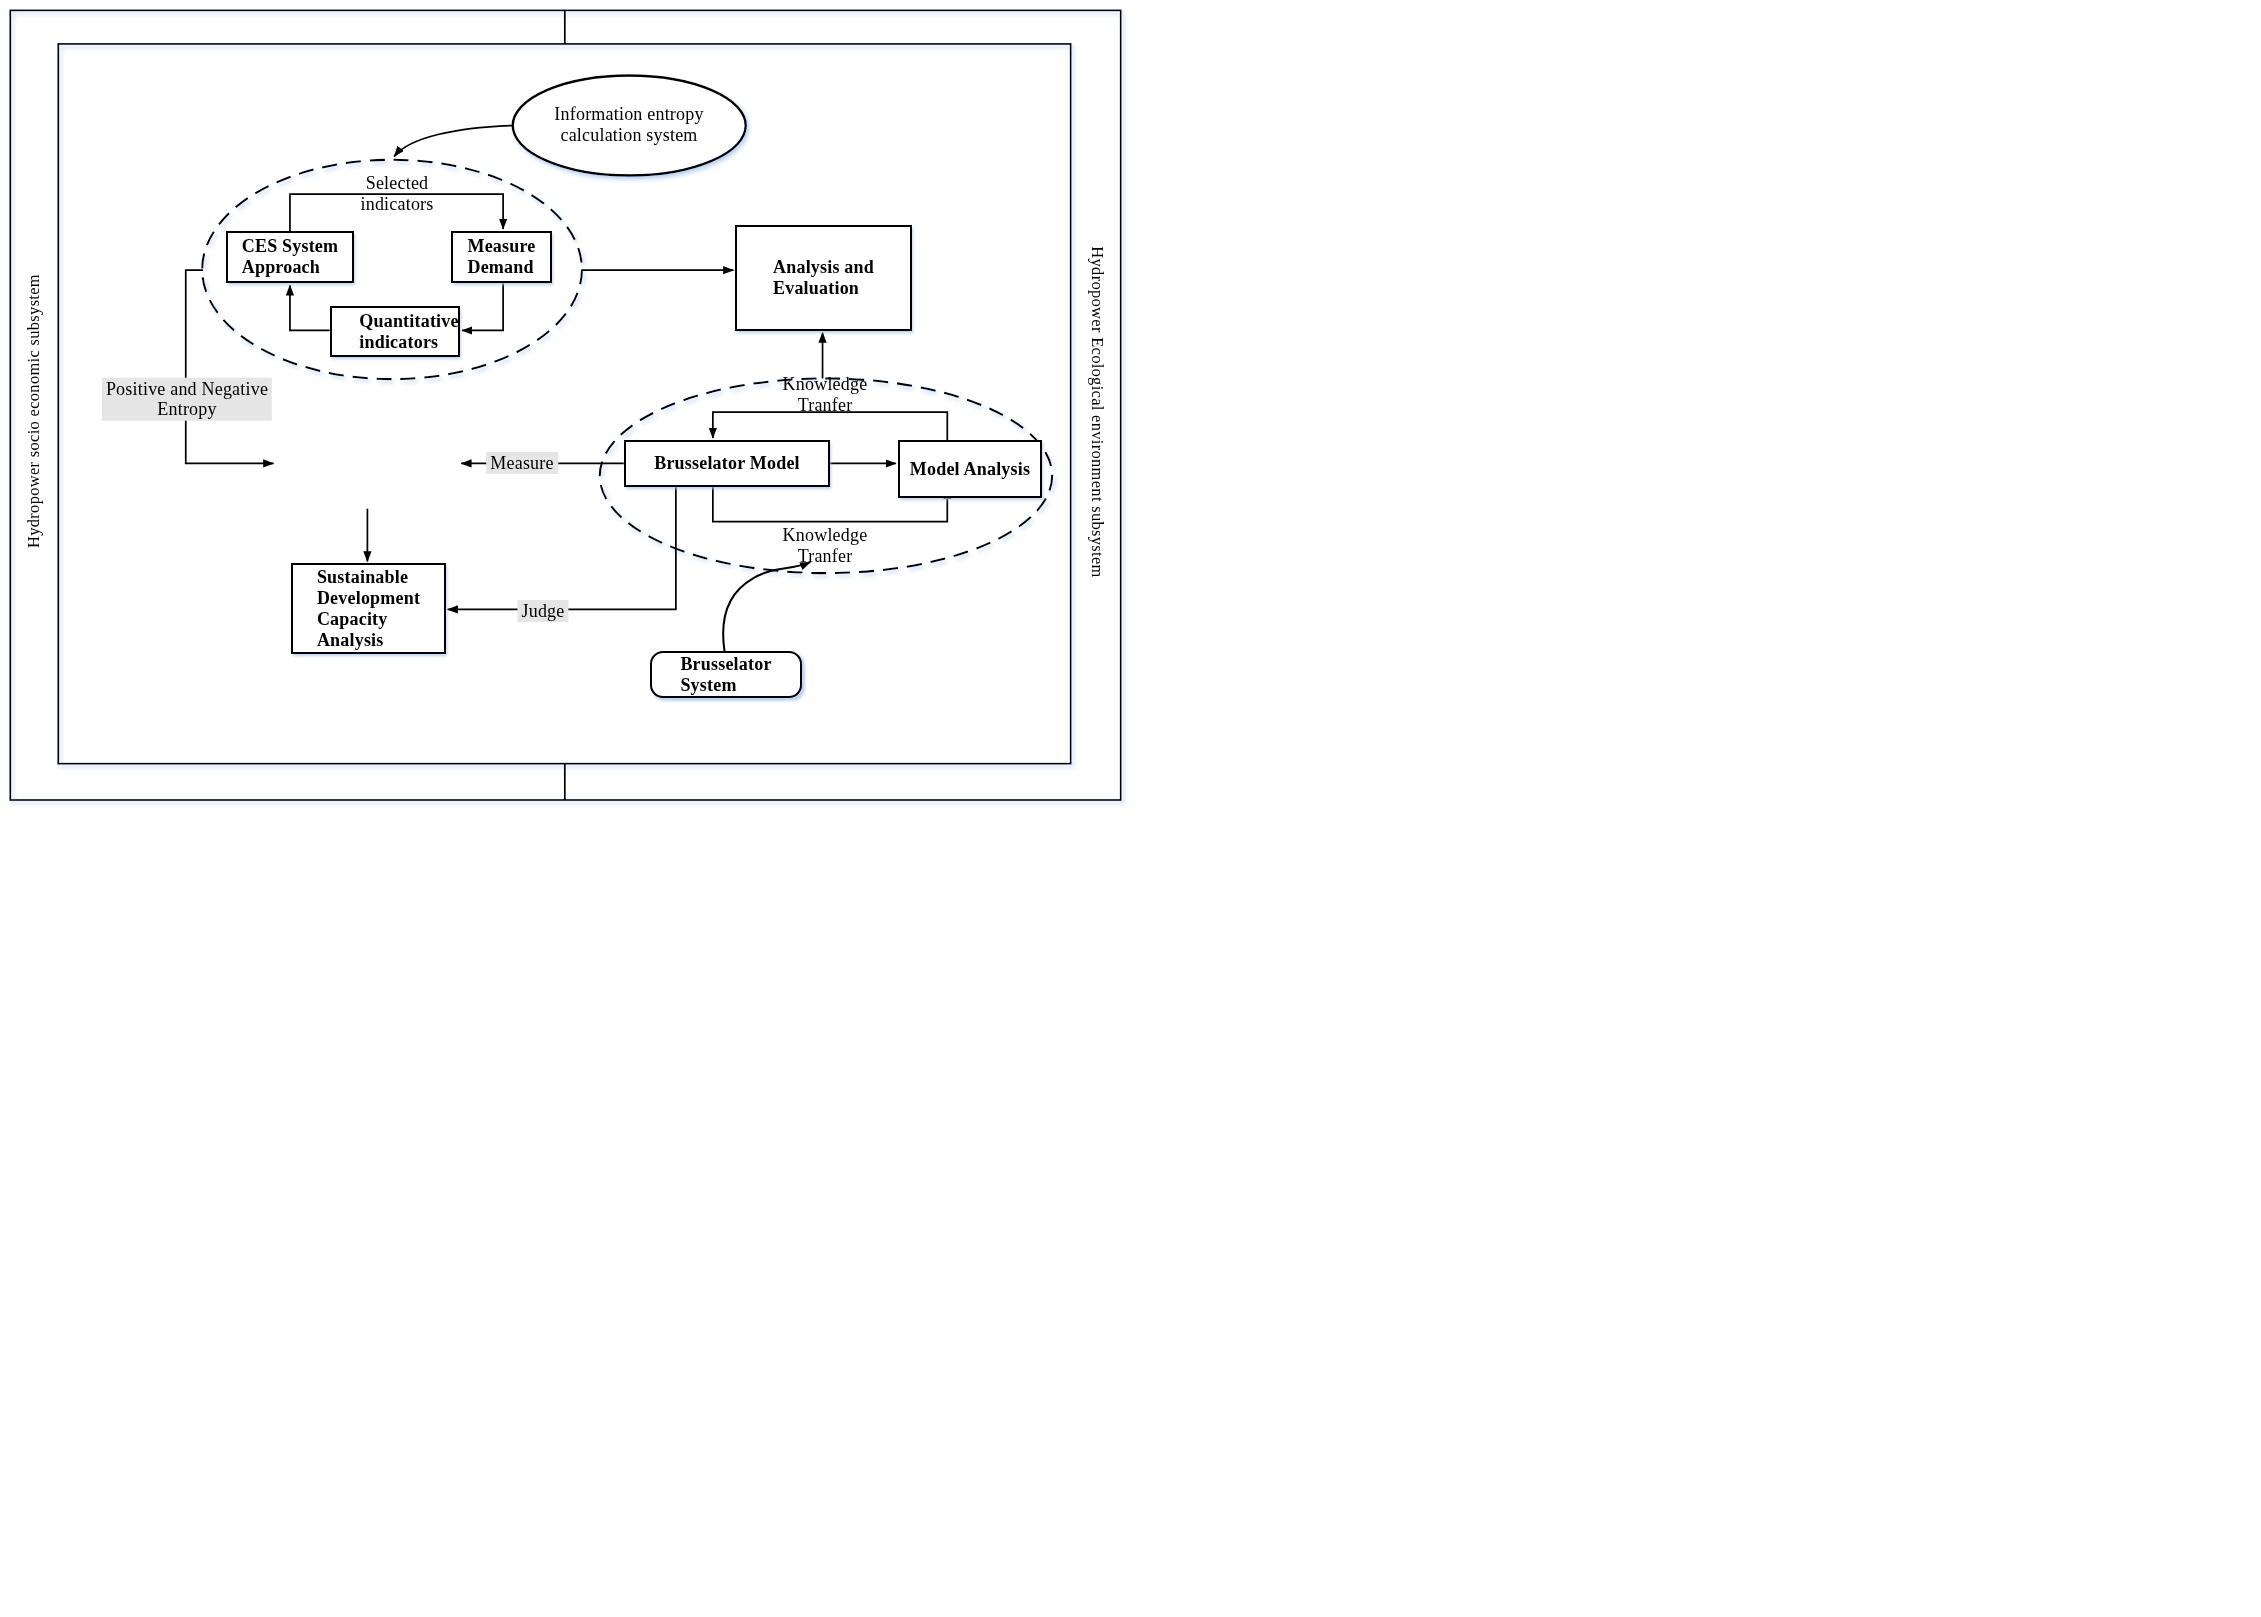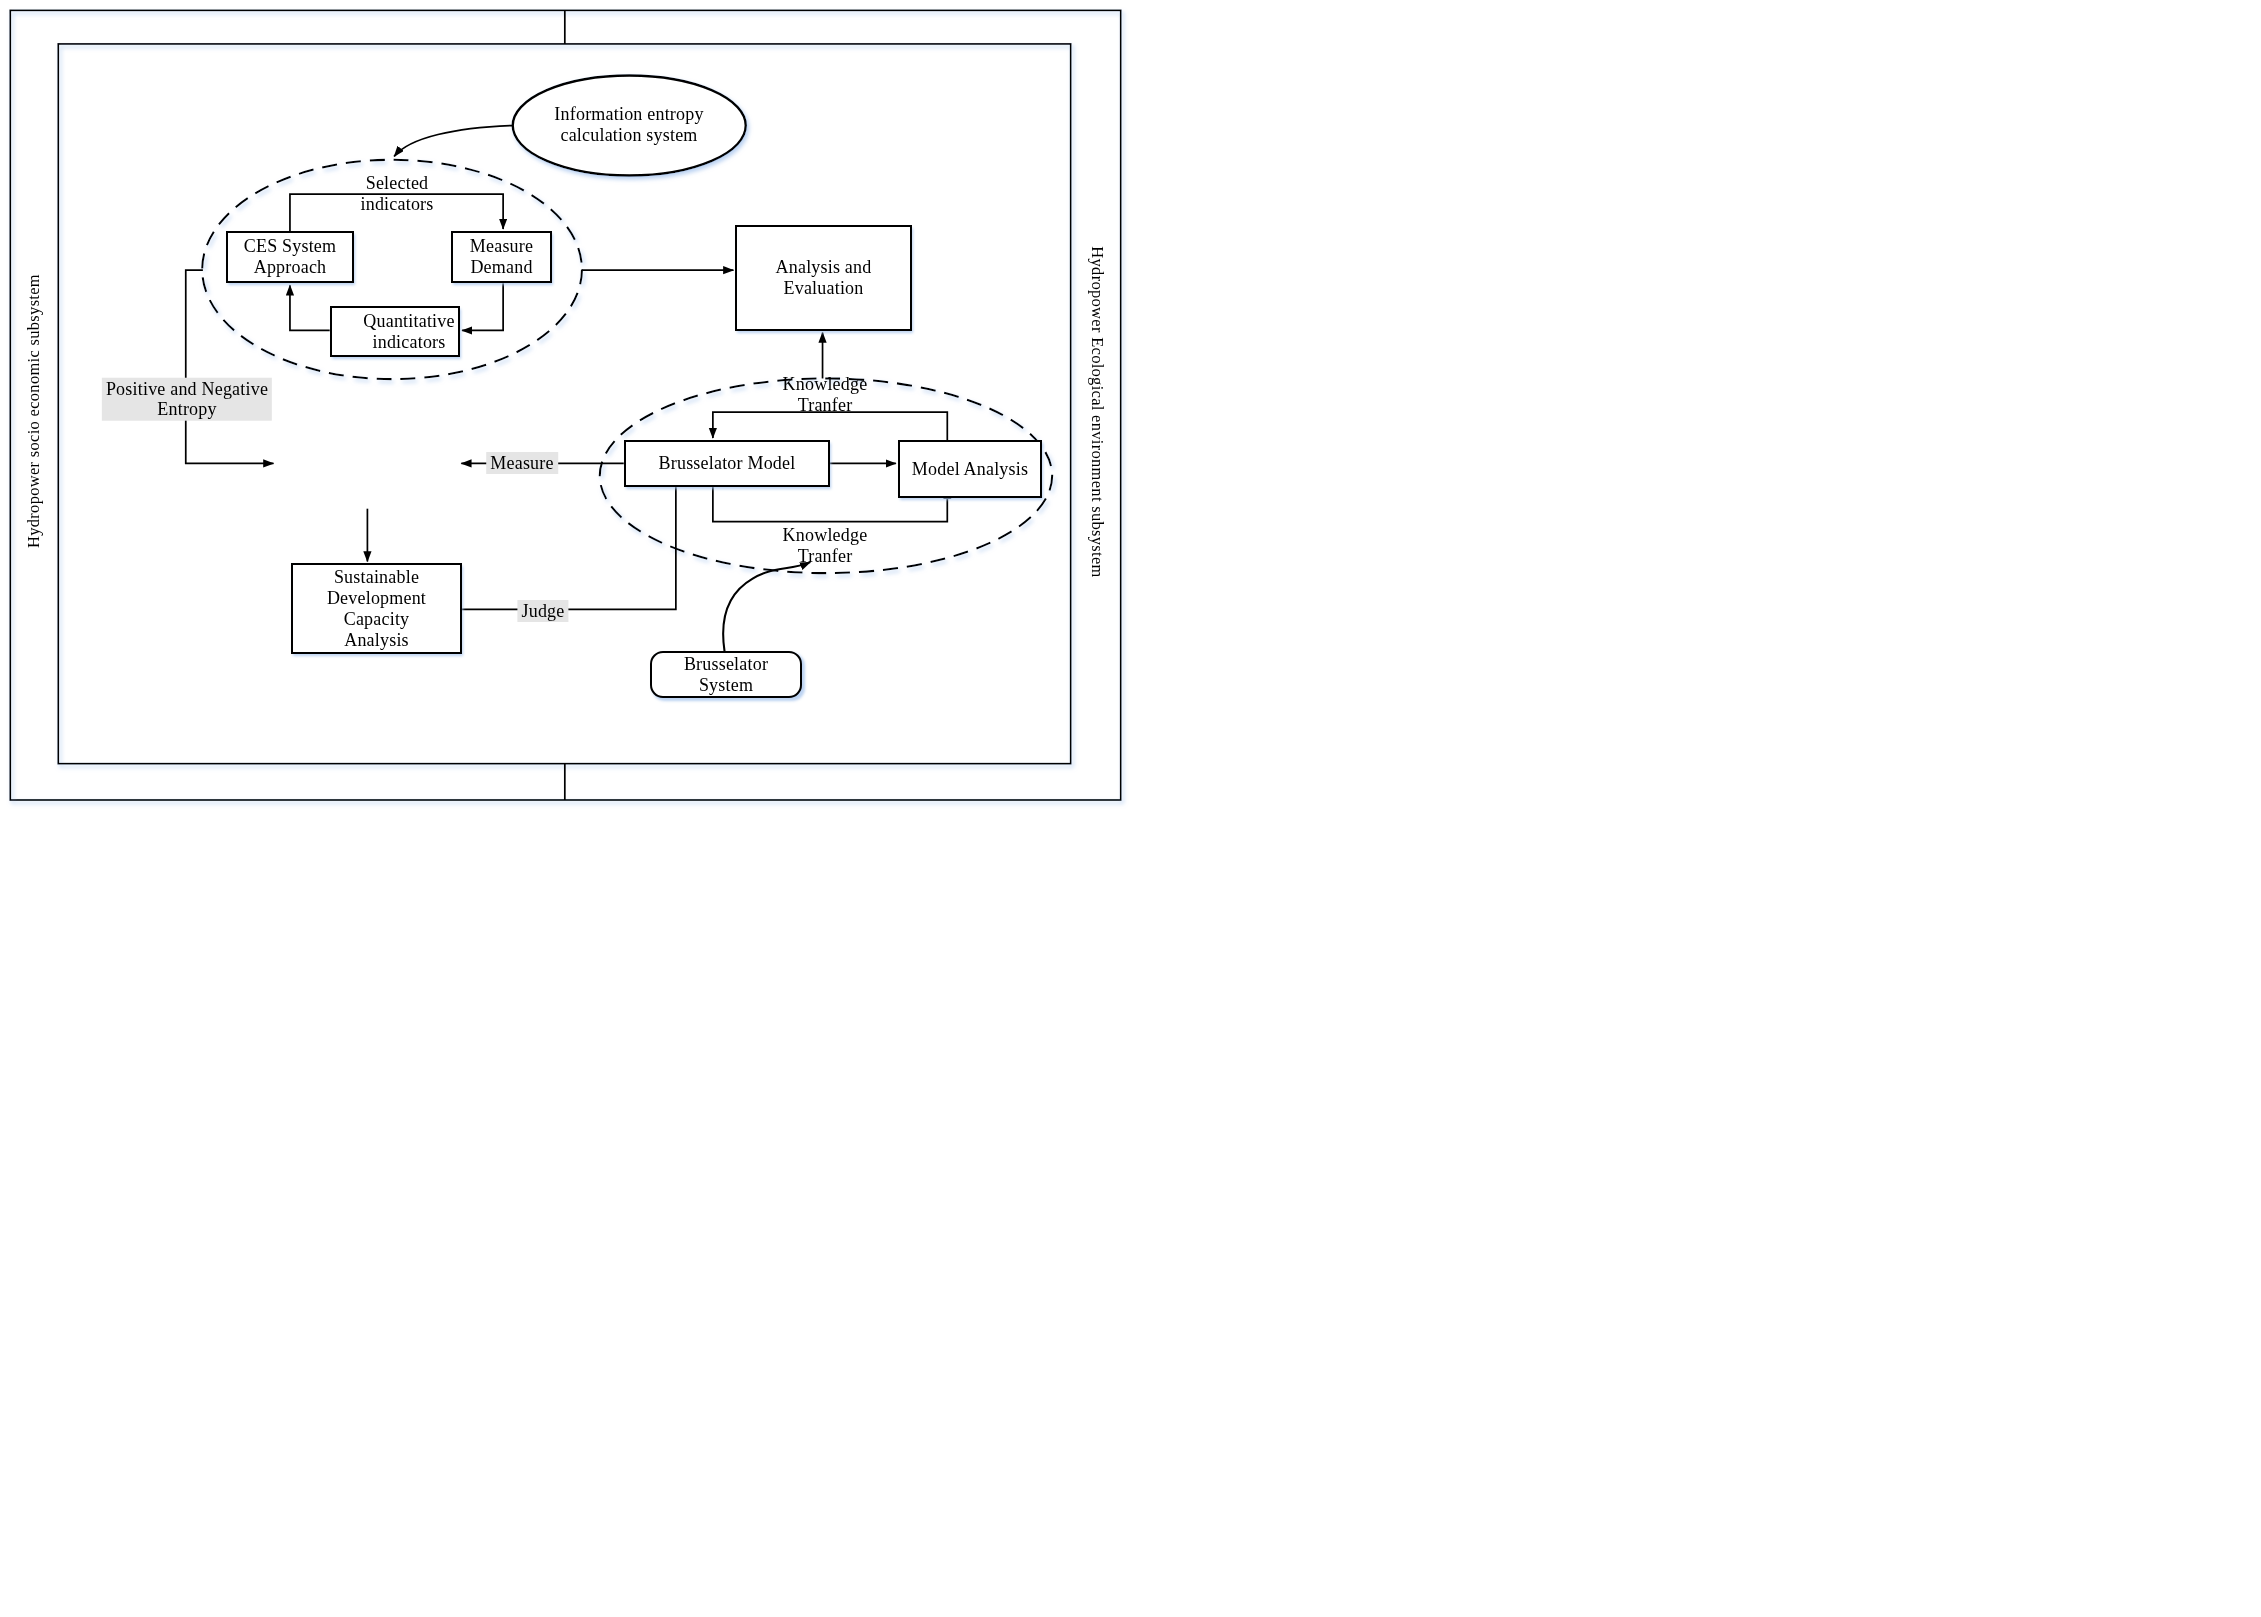--- a/index.html
+++ b/index.html
@@ -11,25 +11,26 @@
     color:#000;
     overflow:hidden;
   }
   svg.layer{position:absolute;left:0;top:0;z-index:1;}
   .node{
     position:absolute;
     box-sizing:border-box;
     background:#ffffff;
     border:2.1px solid #000;
     display:flex;align-items:center;justify-content:center;
-    text-align:center;
+    text-align:left;
     font-size:18px;line-height:21px;letter-spacing:0.2px;
     white-space:pre-line;
     z-index:2;
     box-shadow:2.1px 2.7px 2.7px rgba(166,196,238,.75);
+    font-weight:bold;
   }
   .edge-label{
     position:absolute;
     transform:translate(-50%,-50%);
     text-align:center;
     font-size:18px;line-height:20.6px;letter-spacing:0.2px;
     white-space:pre-line;
     z-index:3;
   }
   .edge-label.masked{background:#e5e5e5;padding:0.7px 4.1px;}
@@ -113,21 +114,21 @@
   <div class="node" style="left:451px;top:231px;width:101px;height:52px;">Measure
 Demand</div>
 
   <div class="node" style="left:330px;top:306px;width:130px;height:51px;padding-left:28px;">Quantitative
 indicators</div>
 
   <div class="node" style="left:735px;top:225px;width:177px;height:106px;">Analysis and
 Evaluation</div>
 
 
-  <div class="node" style="left:291px;top:563px;width:171px;height:91px;">Sustainable
+  <div class="node" style="left:291px;top:563px;width:155px;height:91px;">Sustainable
 Development
 Capacity
 Analysis</div>
 
   <div class="node" style="left:624px;top:440px;width:206px;height:47px;">Brusselator Model</div>
 
   <div class="node" style="left:898px;top:440px;width:144px;height:58px;">Model Analysis</div>
 
   <div class="node" style="left:650px;top:651px;width:152px;height:47px;border-radius:13px;">Brusselator
 System</div>

